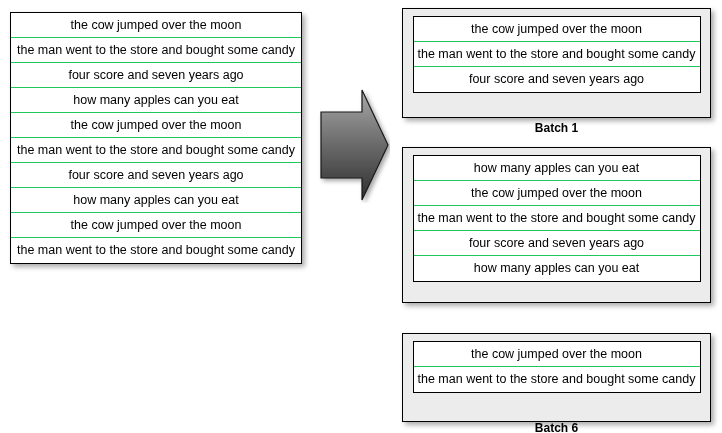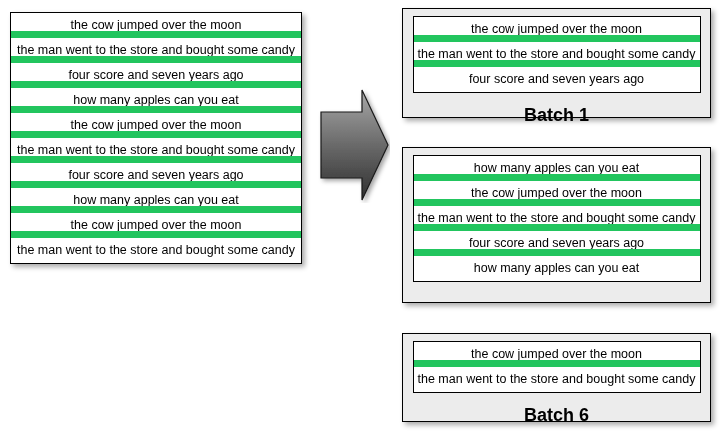--- a/index.html
+++ b/index.html
@@ -23,21 +23,21 @@
     border: 1px solid #000000;
     box-sizing: border-box;
     box-shadow: 3px 3px 5px rgba(0,0,0,0.33);
   }
   .sentence-row {
     height: 25px;
     line-height: 25px;
     text-align: center;
     font-size: 12.5px;
     color: #000000;
-    border-bottom: 7px solid #22c55e;
+    border-bottom: 1px solid #22c55e;
     box-sizing: border-box;
     white-space: nowrap;
     overflow: hidden;
   }
   .sentence-row:last-child {
     border-bottom: none;
   }
 
   
   #input-table {
@@ -66,24 +66,24 @@
     box-shadow: 3px 3px 5px rgba(0,0,0,0.33);
   }
   .batch-panel .sentence-table {
     position: static;
     margin: 7px auto 0 auto;
     width: 288px;
     box-shadow: none;
   }
   .batch-label {
     text-align: center;
-    font-size: 18px;
+    font-size: 12px;
     font-weight: bold;
     color: #000000;
-    margin-top: 12px;
+    margin-top: 28px;
     white-space: nowrap;
   }
 
   #batch-panel-1 { top: 8px;   height: 110px; }
   #batch-panel-2 { top: 147px; height: 156px; }
   #batch-panel-3 { top: 333px; height: 89px;  }
 </style>
 </head>
 <body>
 

